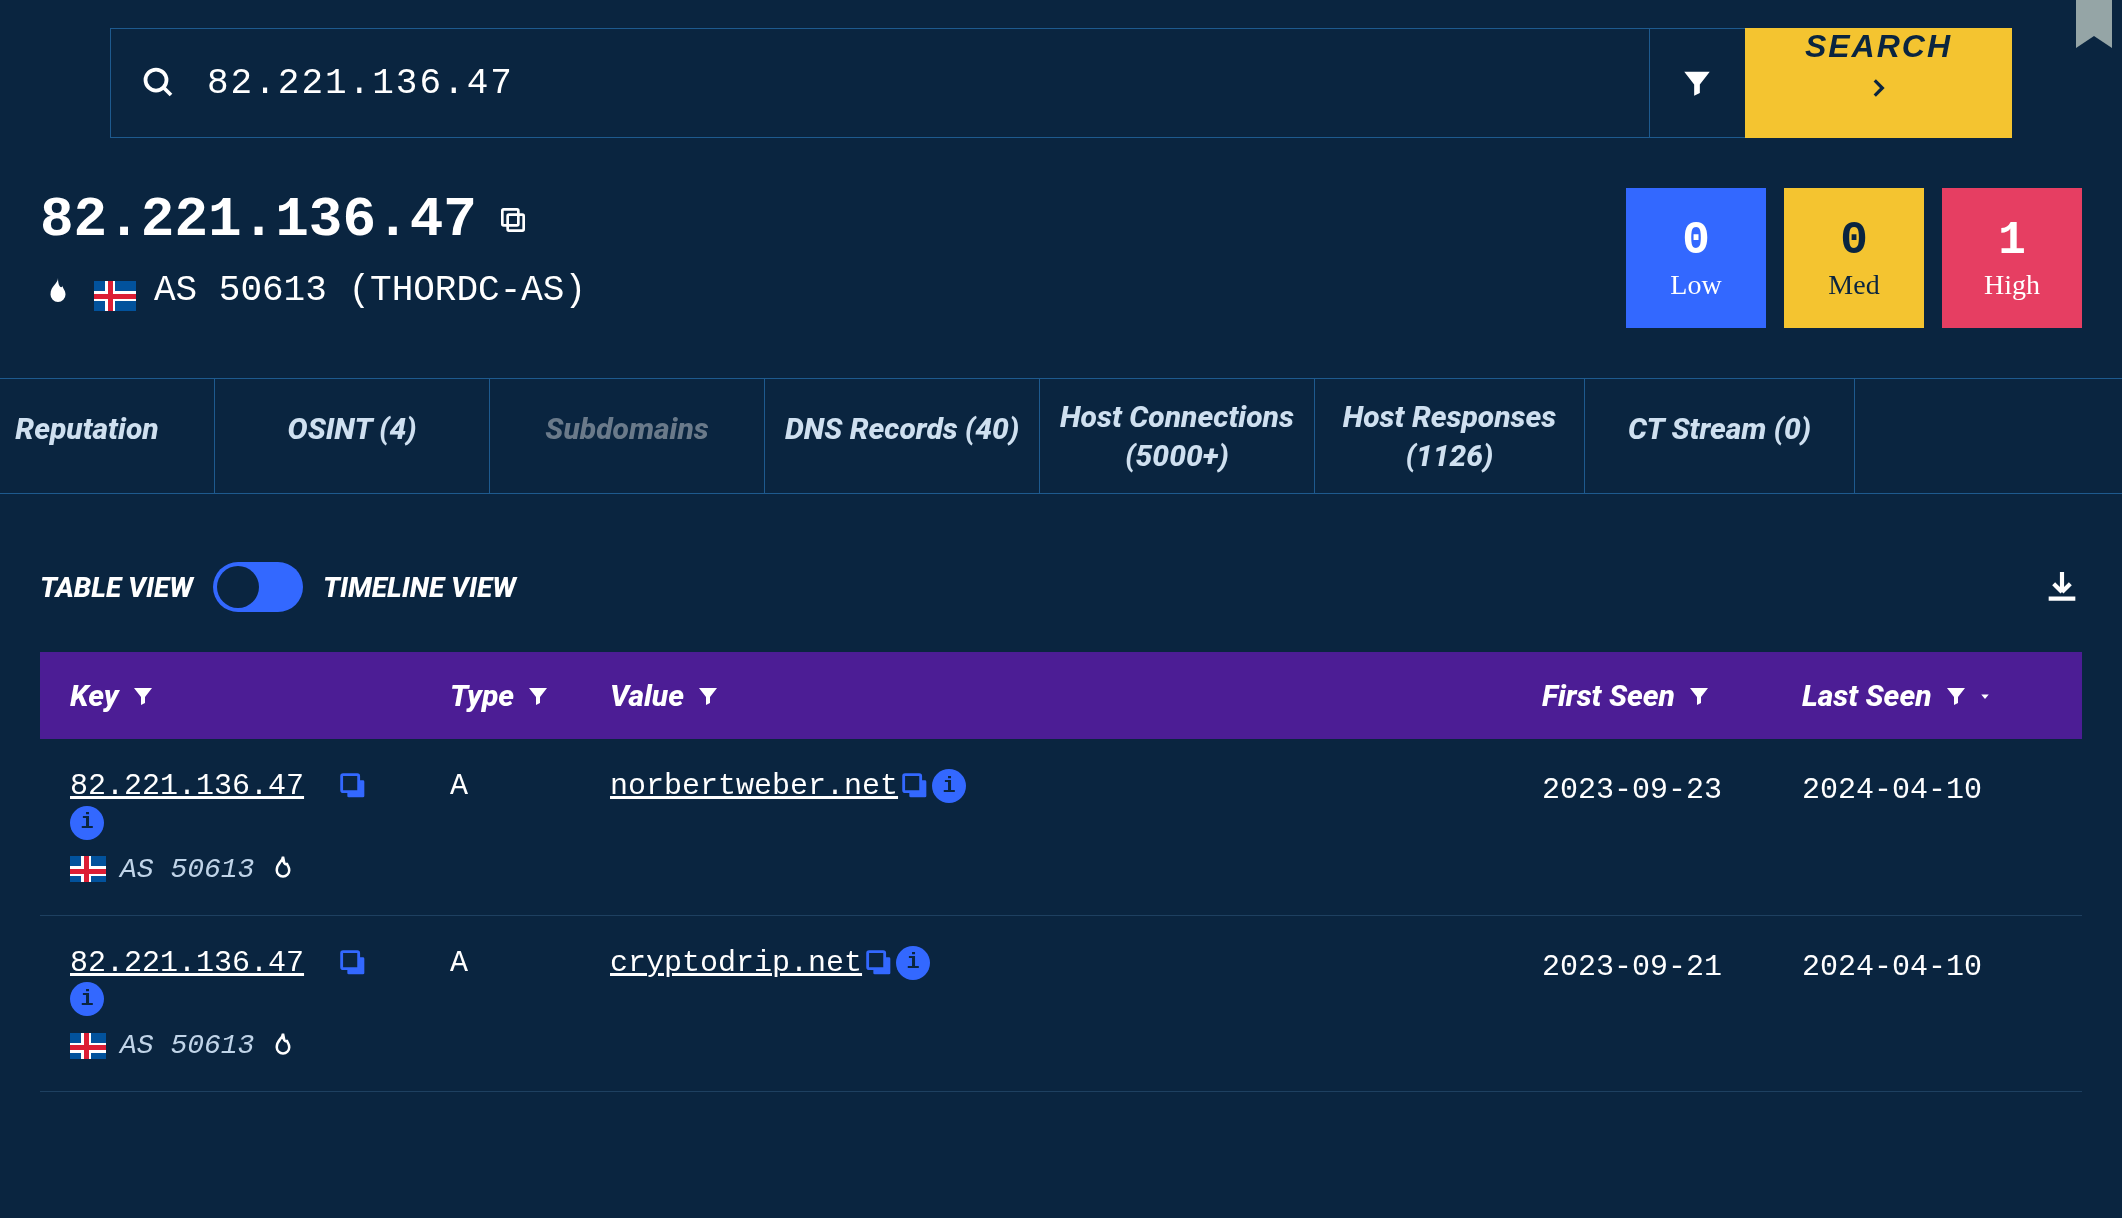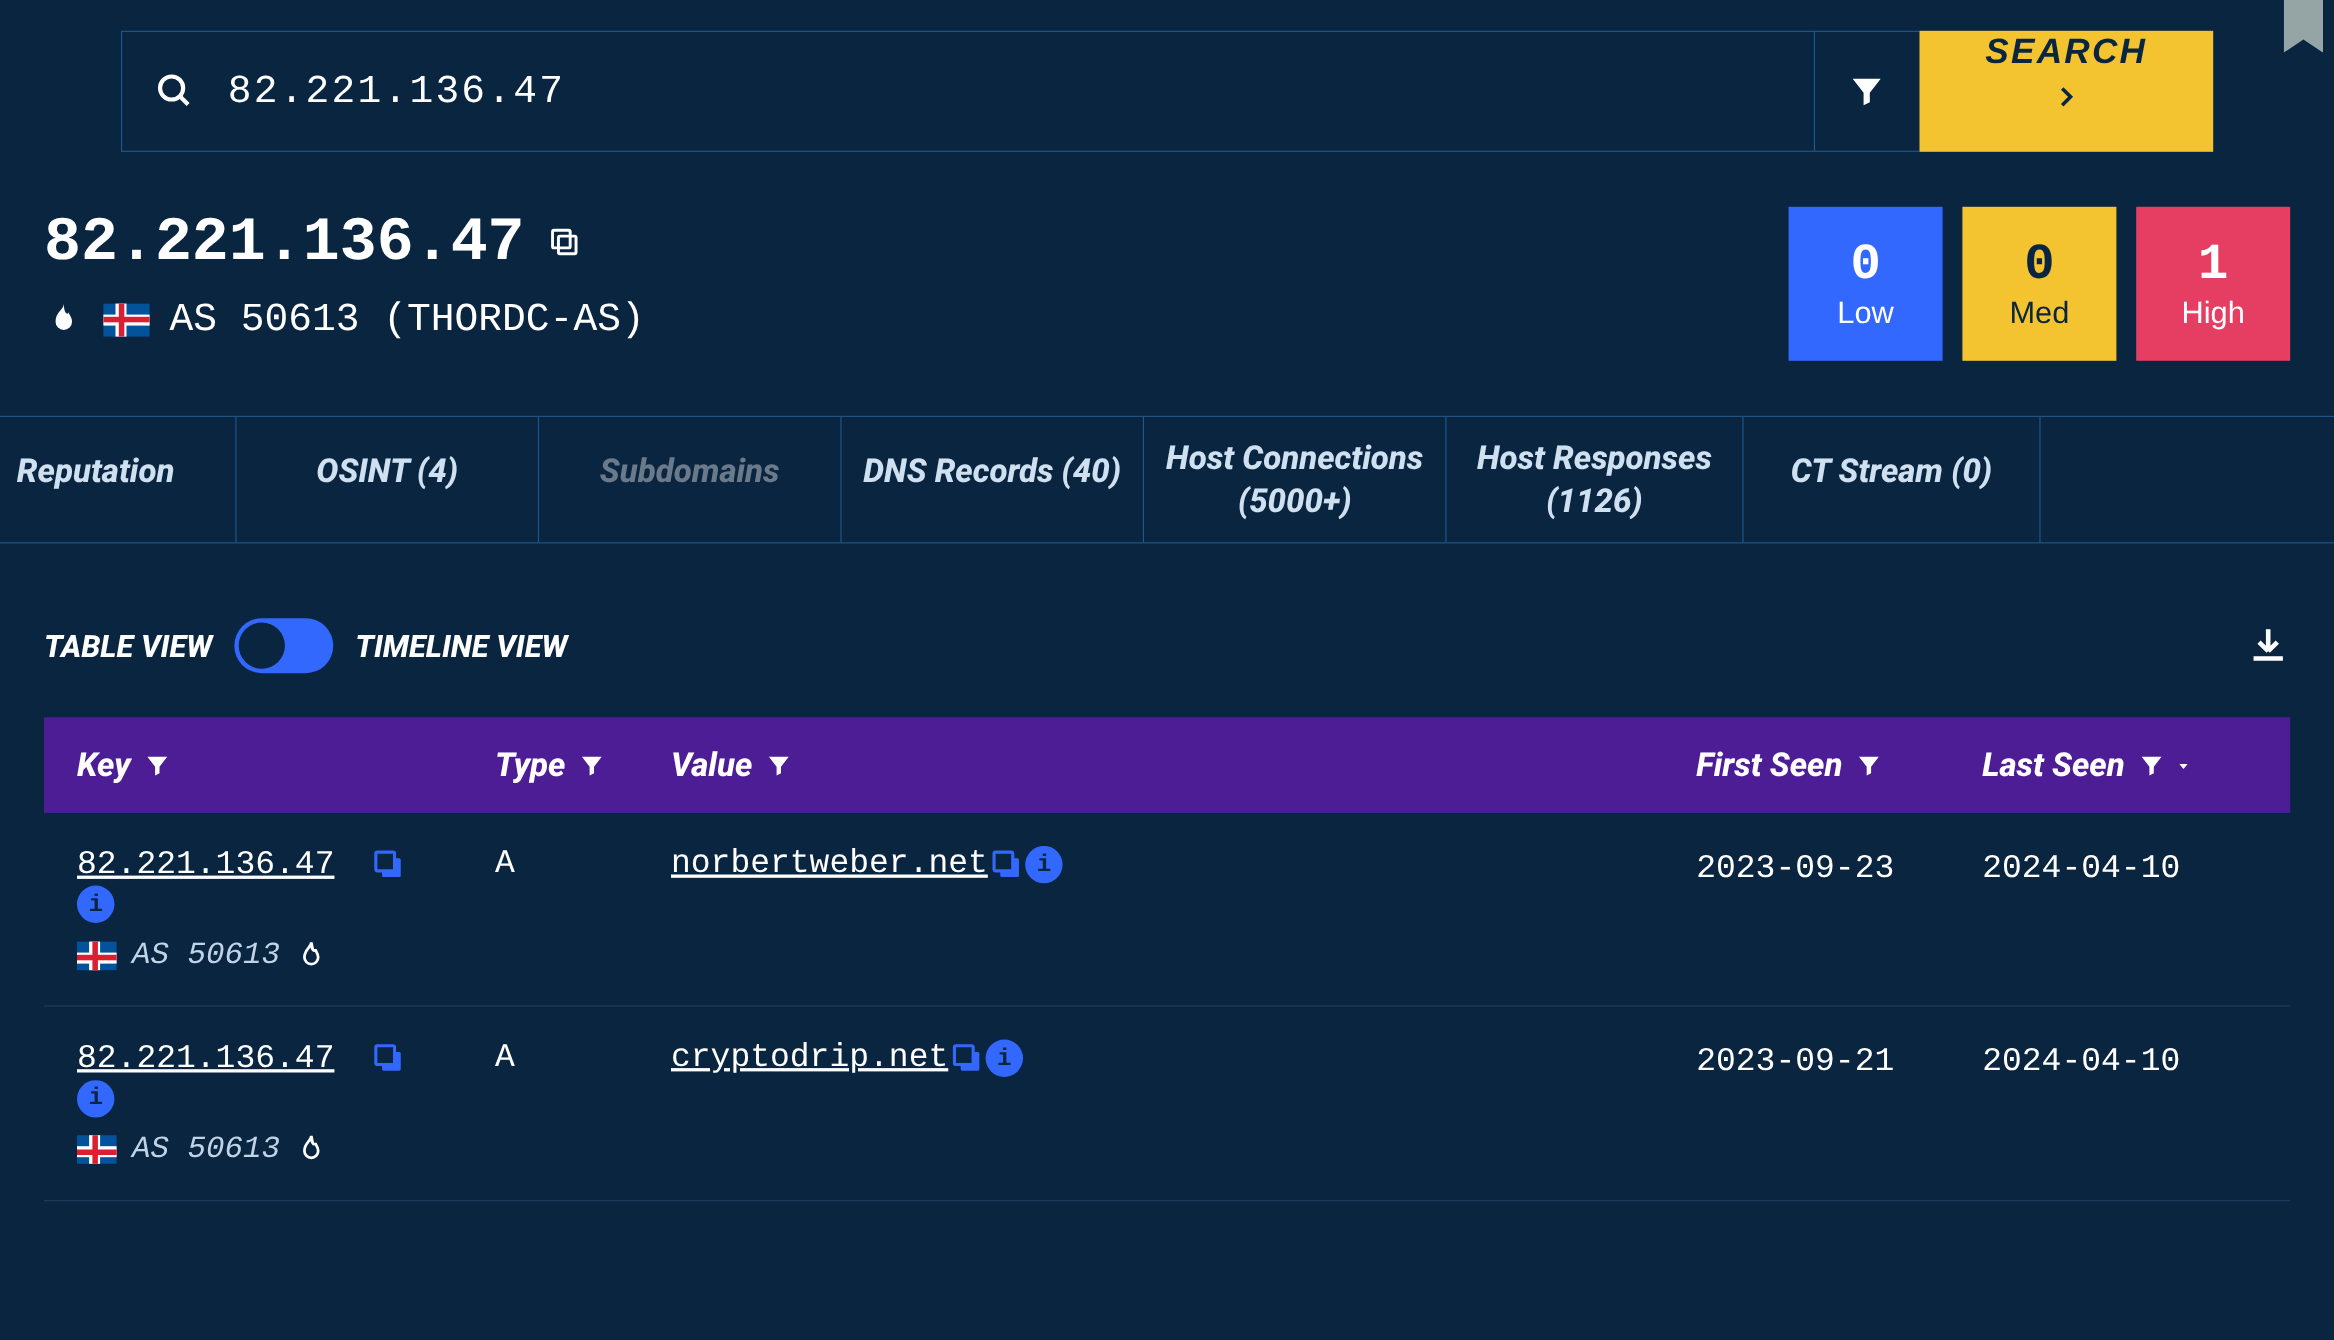--- a/index.html
+++ b/index.html
@@ -16,32 +16,32 @@
 .search-icon { width:36px; height:36px; margin-right:30px; }
 .search-input { flex:1; background:transparent; border:none; outline:none; color:#fff; font-family:"Courier New",monospace; font-size:36px; letter-spacing:2px; }
 .filter-btn { width:95px; height:110px; display:flex; align-items:center; justify-content:center; border-top:1px solid #1e5a8e; border-bottom:1px solid #1e5a8e; }
 .search-btn { background:#f4c430; color:#0a2540; border:none; height:110px; padding:0 60px; font-size:32px; font-weight:900; letter-spacing:2px; display:flex; align-items:center; gap:10px; cursor:pointer; font-style:italic;flex-direction:column; }
 
 
 .header { display:flex; justify-content:space-between; align-items:flex-start; margin-bottom:50px; }
 .title-block {}
 .page-title { font-size:56px; font-weight:700; display:flex; align-items:center; gap:20px; }
 .copy-icon { width:32px; height:32px; }
-.subtitle { display:flex; align-items:center; gap:18px; margin-top:18px; font-size:36px; }
+.subtitle { display:flex; align-items:flex-end; gap:18px; margin-top:18px; font-size:36px; }
 .flame-ico { width:36px; height:36px; }
 .flag-ico { width:42px; height:30px; display:inline-block; position:relative; background:#02529c; }
 .flag-ico::before { content:""; position:absolute; top:0; left:11px; width:10px; height:100%; background:#fff; }
 .flag-ico::after { content:""; position:absolute; top:10px; left:0; width:100%; height:10px; background:#fff; }
 .flag-inner-v { position:absolute; top:0; left:13.5px; width:5px; height:100%; background:#dc1e35; z-index:2; }
 .flag-inner-h { position:absolute; top:12.5px; left:0; width:100%; height:5px; background:#dc1e35; z-index:2; }
 
 .score-cards { display:flex; gap:18px; }
 .score-card { width:140px; height:140px; display:flex; flex-direction:column; align-items:center; justify-content:center; }
 .score-num { font-size:46px; font-weight:700; font-family:"Courier New",monospace; }
-.score-label { font-size:28px; font-family:Liberation Sans, sans-serif; margin-top:2px; }
+.score-label { font-size:28px; font-family:Liberation Serif, serif; margin-top:2px; }
 .score-low { background:#3368ff; color:#fff; }
 .score-med { background:#f4c430; color:#0a2540; }
 .score-high { background:#e63e62; color:#fff; }
 
 
 .tabs { display:flex; border-top:1px solid #1e5a8e; border-bottom:1px solid #1e5a8e; margin:0 -40px; }
 .tab { padding:32px 0; text-align:center; font-size:30px; font-weight:800; color:#cfe0f0; border-right:1px solid #1e5a8e; cursor:pointer; font-style:italic; }
 .tab.active { background:#b8cce8; color:#0a2540; }
 .tab.disabled { color:#6a7a8a; }
 .tab:nth-child(1){width:255px}

